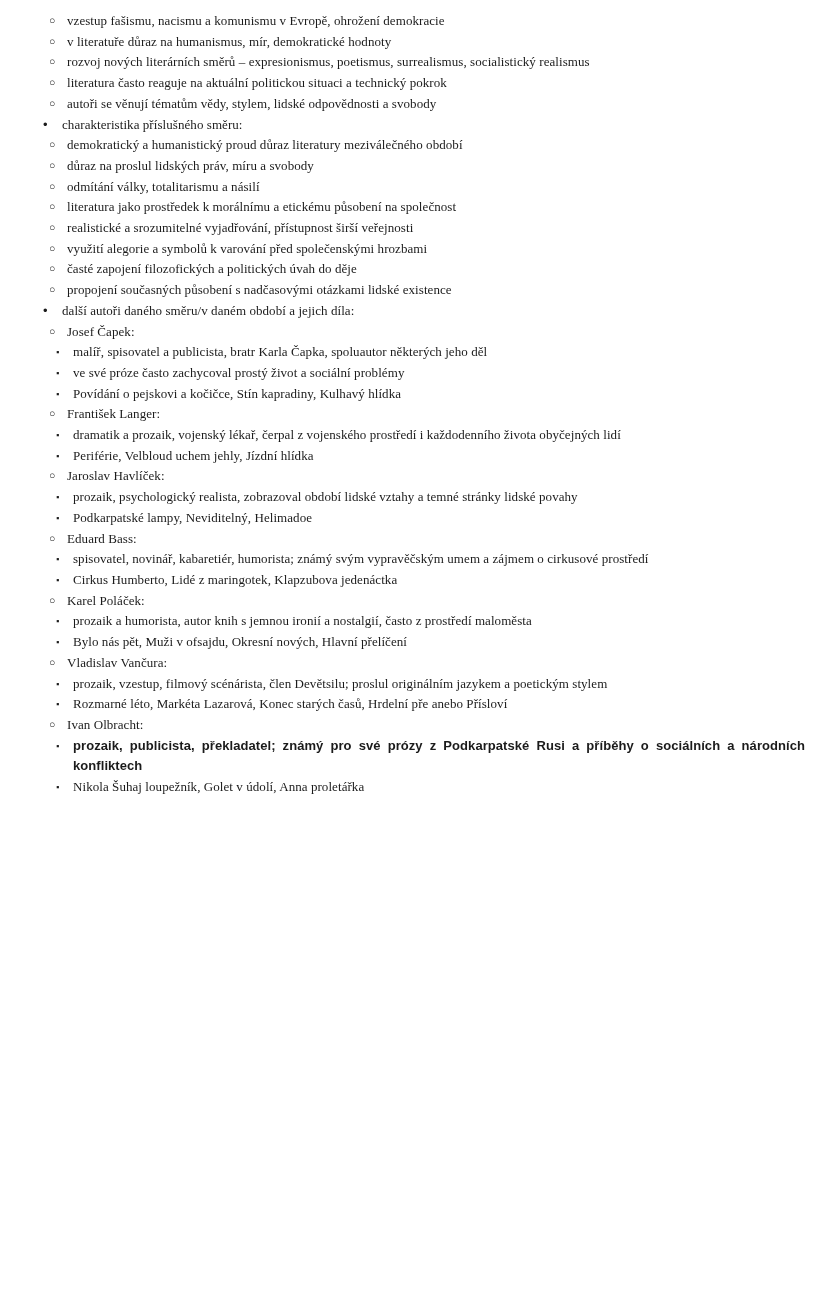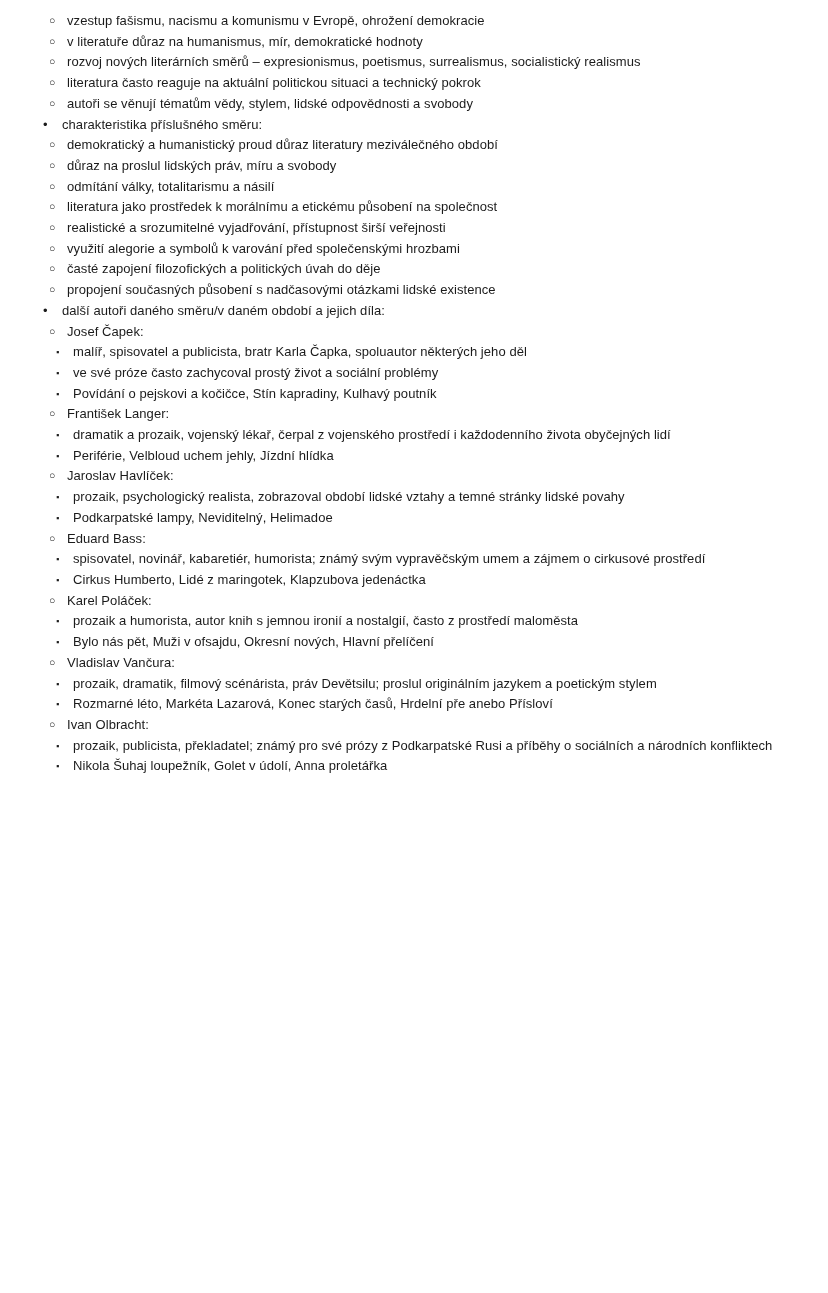--- a/index.html
+++ b/index.html
@@ -90,24 +90,26 @@
   }
 
   .txt {
     display: block;
   }
 
   
   li.item.wrap > .txt {
     text-align: justify;
     text-justify: inter-word;
+    font-weight: bold;
   }
   li.item:not(.wrap) > .txt {
     text-align: left;
     white-space: normal;
+    font-family: Liberation Serif, serif;
   }
 
   .spacer-bottom {
     height: 500px;
   }
 </style>
 </head>
 <body>
 
 <div class="page">
@@ -193,21 +195,21 @@
     <li class="item">
       <span class="mk">▪</span>
       <span class="txt">malíř, spisovatel a publicista, bratr Karla Čapka, spoluautor některých jeho děl</span>
     </li>
     <li class="item">
       <span class="mk">▪</span>
       <span class="txt">ve své próze často zachycoval prostý život a sociální problémy</span>
     </li>
     <li class="item">
       <span class="mk">▪</span>
-      <span class="txt">Povídání o pejskovi a kočičce, Stín kapradiny, Kulhavý poutník</span>
+      <span class="txt">Povídání o pejskovi a kočičce, Stín kapradiny, Kulhavý hlídka</span>
     </li>
   </ul>
 
   <ul class="lvl lvl2">
     <li class="item">
       <span class="mk">○</span>
       <span class="txt">František Langer:</span>
     </li>
   </ul>
   <ul class="lvl lvl3">
@@ -274,21 +276,21 @@
 
   <ul class="lvl lvl2">
     <li class="item">
       <span class="mk">○</span>
       <span class="txt">Vladislav Vančura:</span>
     </li>
   </ul>
   <ul class="lvl lvl3">
     <li class="item">
       <span class="mk">▪</span>
-      <span class="txt">prozaik, dramatik, filmový scénárista, práv Devětsilu; proslul originálním jazykem a poetickým stylem</span>
+      <span class="txt">prozaik, vzestup, filmový scénárista, člen Devětsilu; proslul originálním jazykem a poetickým stylem</span>
     </li>
     <li class="item">
       <span class="mk">▪</span>
       <span class="txt">Rozmarné léto, Markéta Lazarová, Konec starých časů, Hrdelní pře anebo Přísloví</span>
     </li>
   </ul>
 
   <ul class="lvl lvl2">
     <li class="item">
       <span class="mk">○</span>

